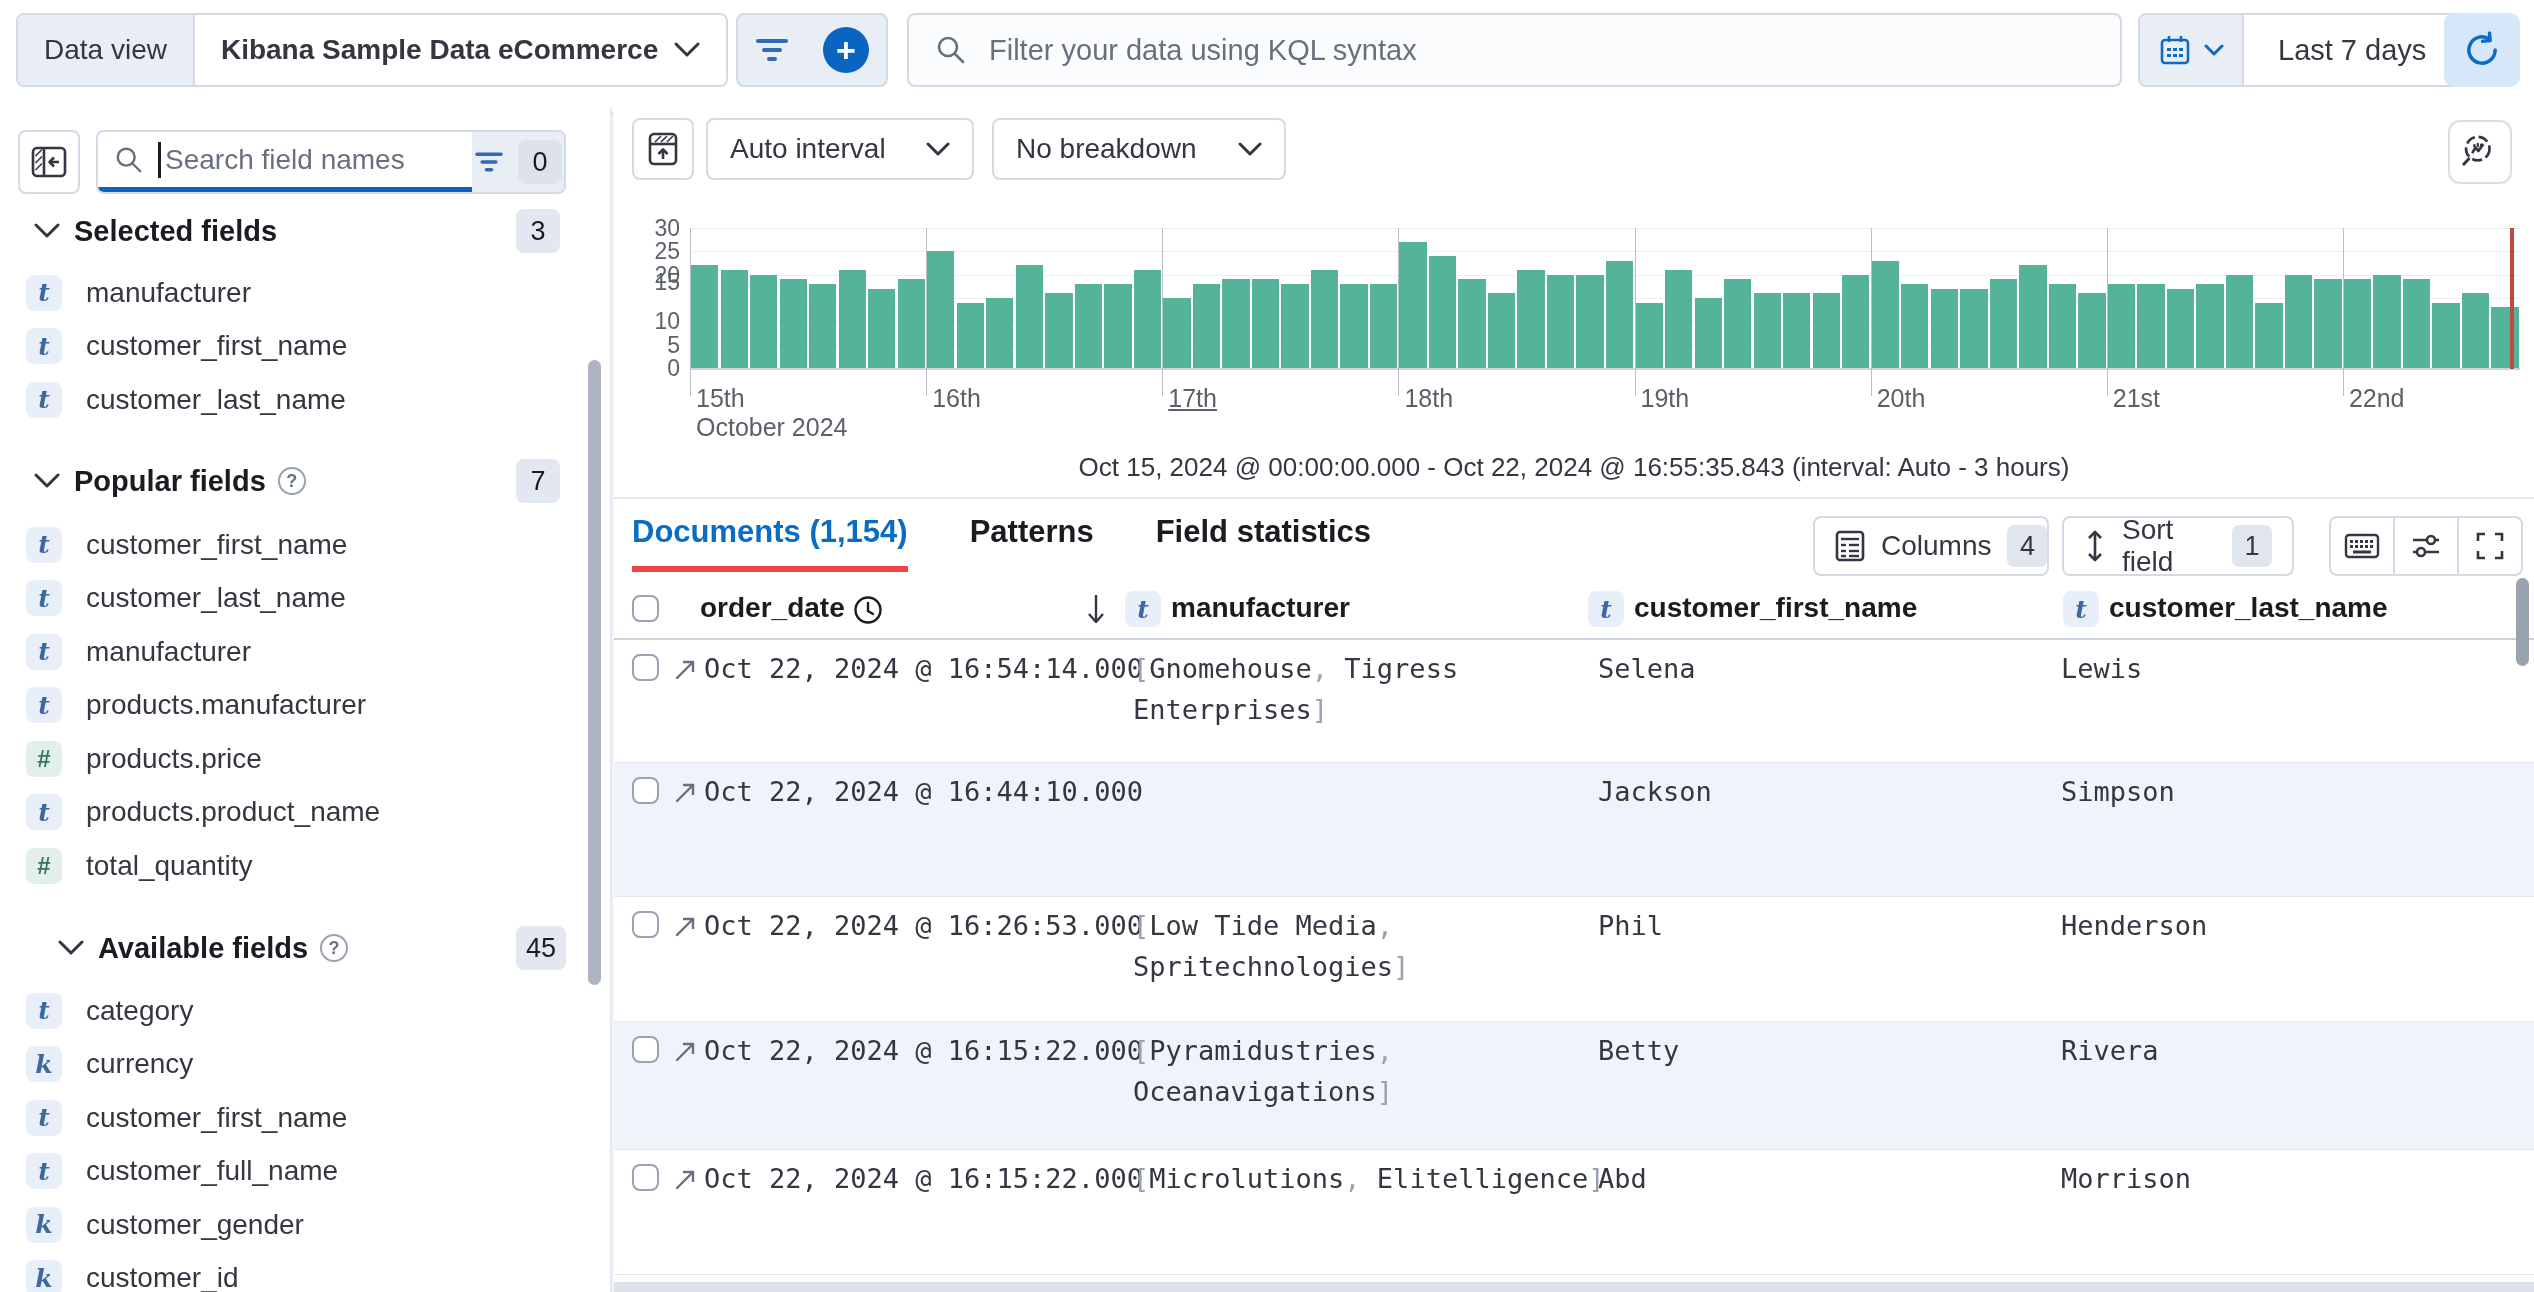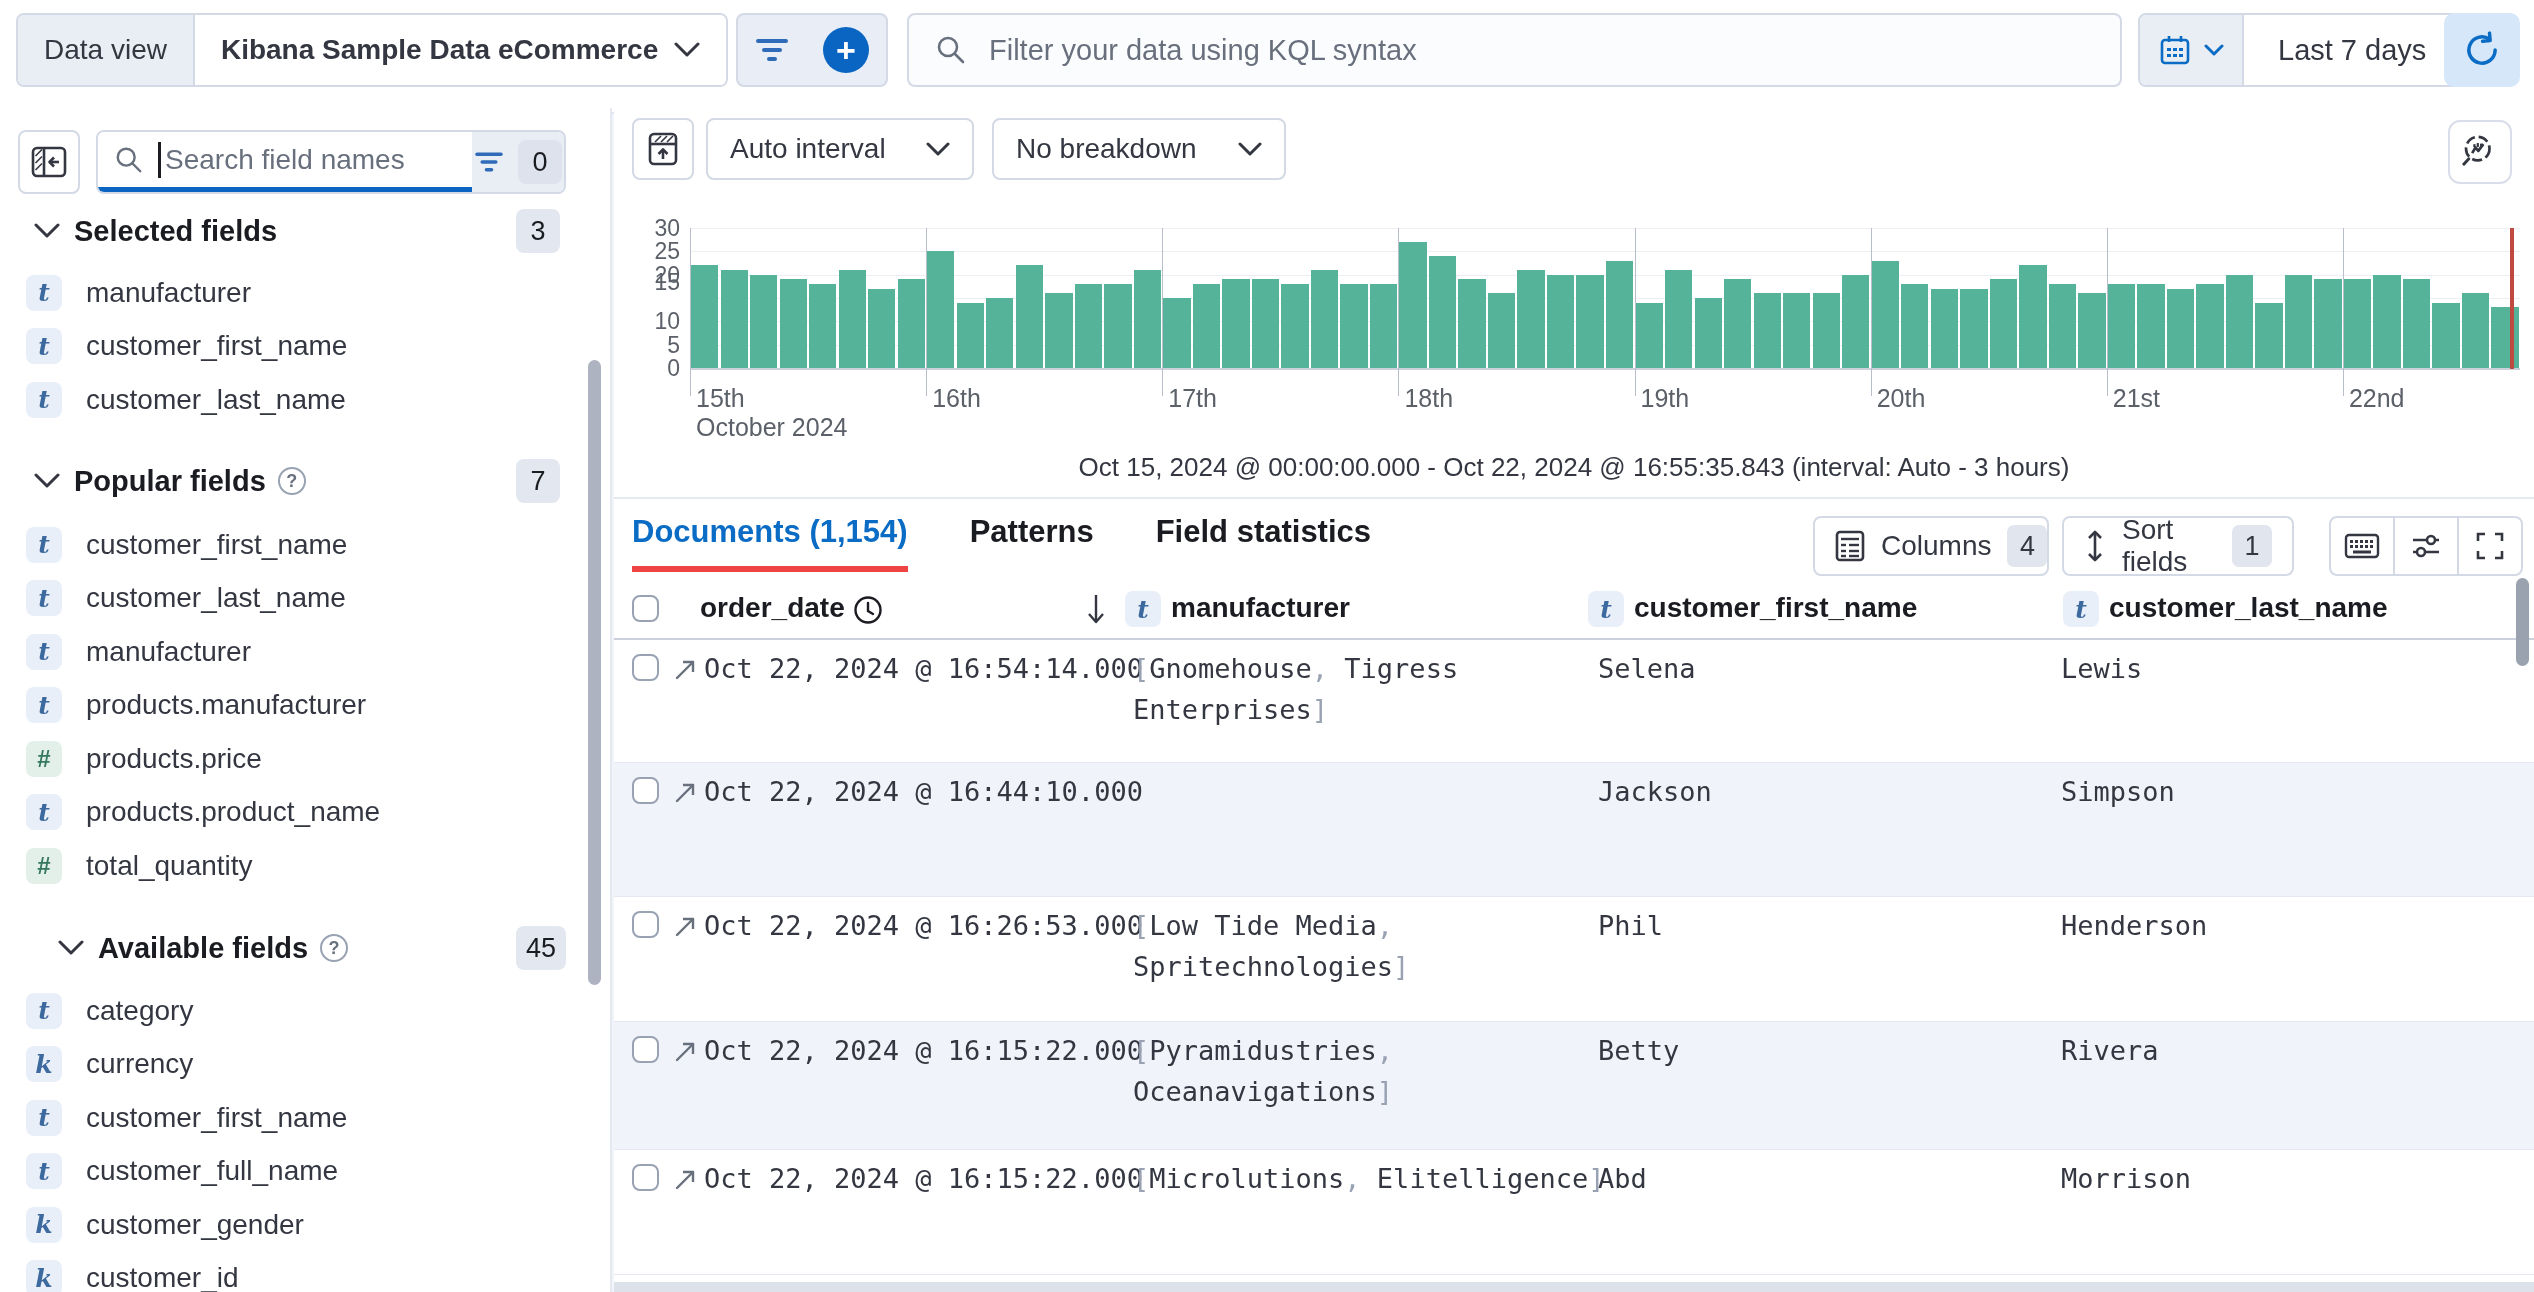--- a/index.html
+++ b/index.html
@@ -352,21 +352,21 @@
       <div class="ylab" style="top: 128.333px; left: 0px;">25</div>
       <div class="gridline" style="top: 143.333px;"></div>
       <div class="ylab" style="top: 105px; left: 0px;">30</div>
       <div class="gridline" style="top: 120px;"></div>
       <div class="baseline"></div>
       <div class="dayline" style="left: 76px;"></div>
       <div class="xlab" style="left: 82px;">15th</div>
       <div class="dayline" style="left: 312.129px;"></div>
       <div class="xlab" style="left: 318.129px;">16th</div>
       <div class="dayline" style="left: 548.258px;"></div>
-      <div class="xlab" style="left: 554.258px;">17th</div>
+      <div class="xlab" style="left: 554.258px; text-decoration: underline;">17th</div>
       <div class="dayline" style="left: 784.387px;"></div>
       <div class="xlab" style="left: 790.387px;">18th</div>
       <div class="dayline" style="left: 1020.52px;"></div>
       <div class="xlab" style="left: 1026.52px;">19th</div>
       <div class="dayline" style="left: 1256.65px;"></div>
       <div class="xlab" style="left: 1262.65px;">20th</div>
       <div class="dayline" style="left: 1492.77px;"></div>
       <div class="xlab" style="left: 1498.77px;">21st</div>
       <div class="dayline" style="left: 1728.9px;"></div>
       <div class="xlab" style="left: 1734.9px;">22nd</div>
@@ -464,21 +464,21 @@
   </div>
 
   <div class="tool-btn" style="left:1448px;width:232px">
     <span>
       <svg width="22" height="34" viewBox="0 0 22 34">
           <line x1="11" y1="4" x2="11" y2="30" stroke="#343741" stroke-width="2.6"></line>
           <polyline points="5,9 11,3 17,9" fill="none" stroke="#343741" stroke-width="2.6" stroke-linejoin="round"></polyline>
           <polyline points="5,25 11,31 17,25" fill="none" stroke="#343741" stroke-width="2.6" stroke-linejoin="round"></polyline>
         </svg>
     </span>
-    <span>Sort fields</span>
+    <span>Sort field</span>
     <span class="tool-badge">1</span>
   </div>
 
   <div id="icon-group">
     <div class="ig">
       <svg width="36" height="26" viewBox="0 0 36 26">
           <rect x="2" y="2" width="32" height="22" rx="3" fill="none" stroke="#343741" stroke-width="2.4"></rect>
           <g fill="#343741">
             <rect x="6" y="7" width="3" height="3"></rect>
             <rect x="11" y="7" width="3" height="3"></rect>

